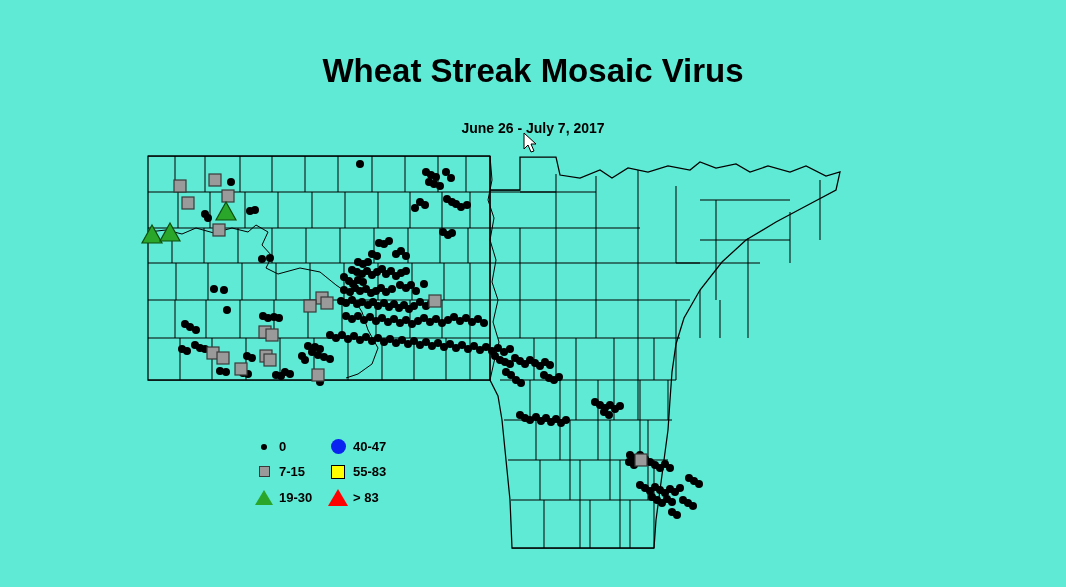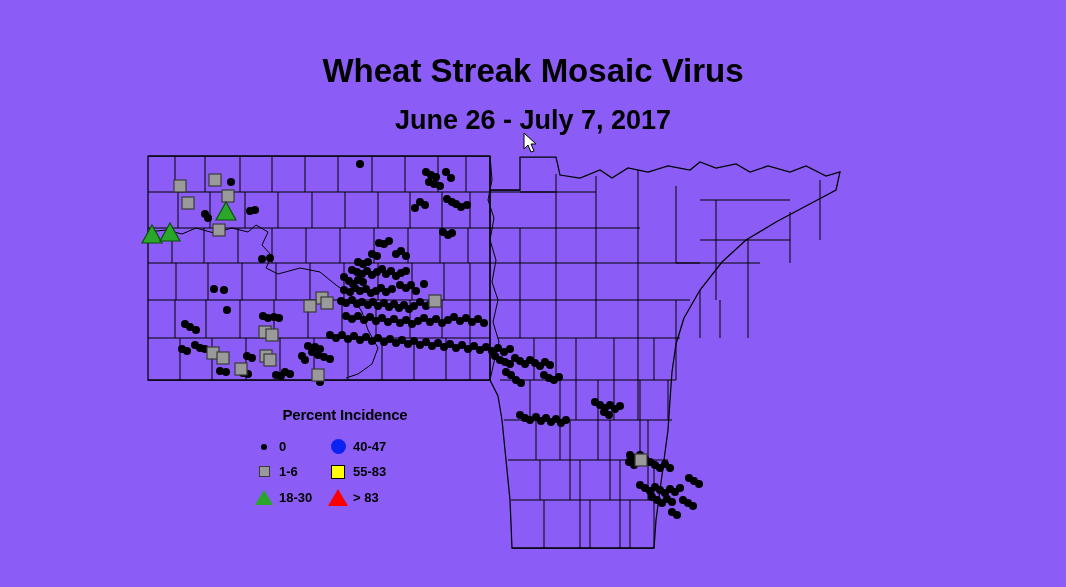--- a/index.html
+++ b/index.html
@@ -1,29 +1,29 @@
 <!DOCTYPE html>
 <html><head>
 <meta charset="utf-8">
 <style>
   html,body{margin:0;padding:0;background:#ffffff;}
   body{
     width:1066px;height:587px;position:relative;overflow:hidden;
     font-family:"Liberation Sans","DejaVu Sans",sans-serif;
     color:#000000;
   }
-  #canvas{position:absolute;inset:0;background:#8b5cf6;}
+  #canvas{position:absolute;inset:0;background:#5eead4;}
 
   
   .title{
     position:absolute;left:0;right:0;text-align:center;
     font-weight:bold;color:#000;letter-spacing:0px;
   }
   #main-title{top:52px;font-size:33px;}
-  #sub-title{top:105px;font-size:27px;font-weight:bold;}
+  #sub-title{top:120px;font-size:14px;font-weight:bold;}
 
   
   #map-wrap{position:absolute;left:0;top:0;width:1066px;height:587px;}
   #map-svg{display:block;width:1066px;height:587px;}
   .county{fill:#ffffff;stroke:#000000;stroke-width:1;vector-effect:non-scaling-stroke;}
   .stateline{fill:none;stroke:#000000;stroke-width:1.25;vector-effect:non-scaling-stroke;}
   .river{fill:none;stroke:#000000;stroke-width:1;vector-effect:non-scaling-stroke;}
 
   
   .sym-dot{fill:#000000;stroke:none;}
@@ -391,21 +391,20 @@
       <g id="pts-yellow"></g>
       <g id="pts-red"></g>
 
       <g id="cursor-g">
         <path d="M524,133 L524,149 L528,145 L531,152 L534,151 L531,144 L536,144 Z" fill="#ffffff" stroke="#000000" stroke-width="1"></path>
       </g>
     </svg>
   </div>
 
   <div id="legend">
-    <div id="legend-title">Percent Incidence</div>
 
     <div class="legend-grid">
 
       <div class="leg-item">
         <span class="leg-sym">
             <i class="ls-dot"></i>
           </span>
         <span class="leg-label">0</span>
       </div>
 
@@ -413,35 +412,35 @@
         <span class="leg-sym">
             <i class="ls-circle-blue"></i>
           </span>
         <span class="leg-label">40-47</span>
       </div>
 
       <div class="leg-item">
         <span class="leg-sym">
             <i class="ls-square-gray"></i>
           </span>
-        <span class="leg-label">1-6</span>
+        <span class="leg-label">7-15</span>
       </div>
 
       <div class="leg-item">
         <span class="leg-sym">
             <i class="ls-square-yellow"></i>
           </span>
         <span class="leg-label">55-83</span>
       </div>
 
       <div class="leg-item">
         <span class="leg-sym">
             <i class="ls-tri-green"></i>
           </span>
-        <span class="leg-label">18-30</span>
+        <span class="leg-label">19-30</span>
       </div>
 
       <div class="leg-item">
         <span class="leg-sym">
             <i class="ls-tri-red"></i>
           </span>
         <span class="leg-label">&gt; 83</span>
       </div>
 
     </div>

